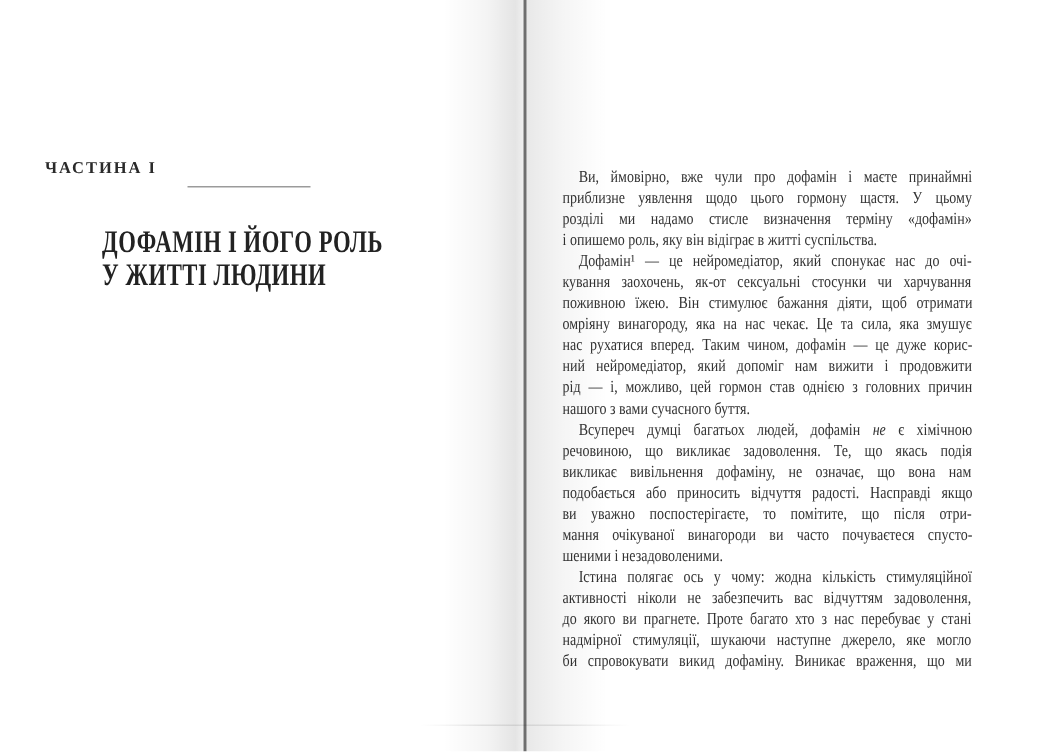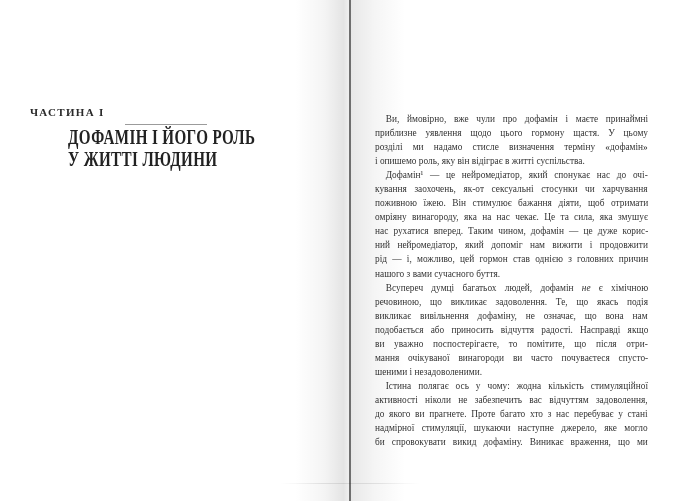--- a/index.html
+++ b/index.html
@@ -34,21 +34,21 @@
     color: #2a2a2a;
   }
   .part-rule {
     width: 82px;
     height: 1px;
     background: #9b9b9b;
     border: 0;
     margin: 6px auto 0 auto;
   }
   .book-title {
-    margin-top: 1px;
+    margin-top: 25px;
     font-size: 21px;
     font-weight: bold;
     line-height: 22px;
     letter-spacing: 0.5px;
     color: #222222;
   }
   .title-line {
     transform: scaleX(0.72);
     transform-origin: 50% 50%;
     white-space: nowrap;

